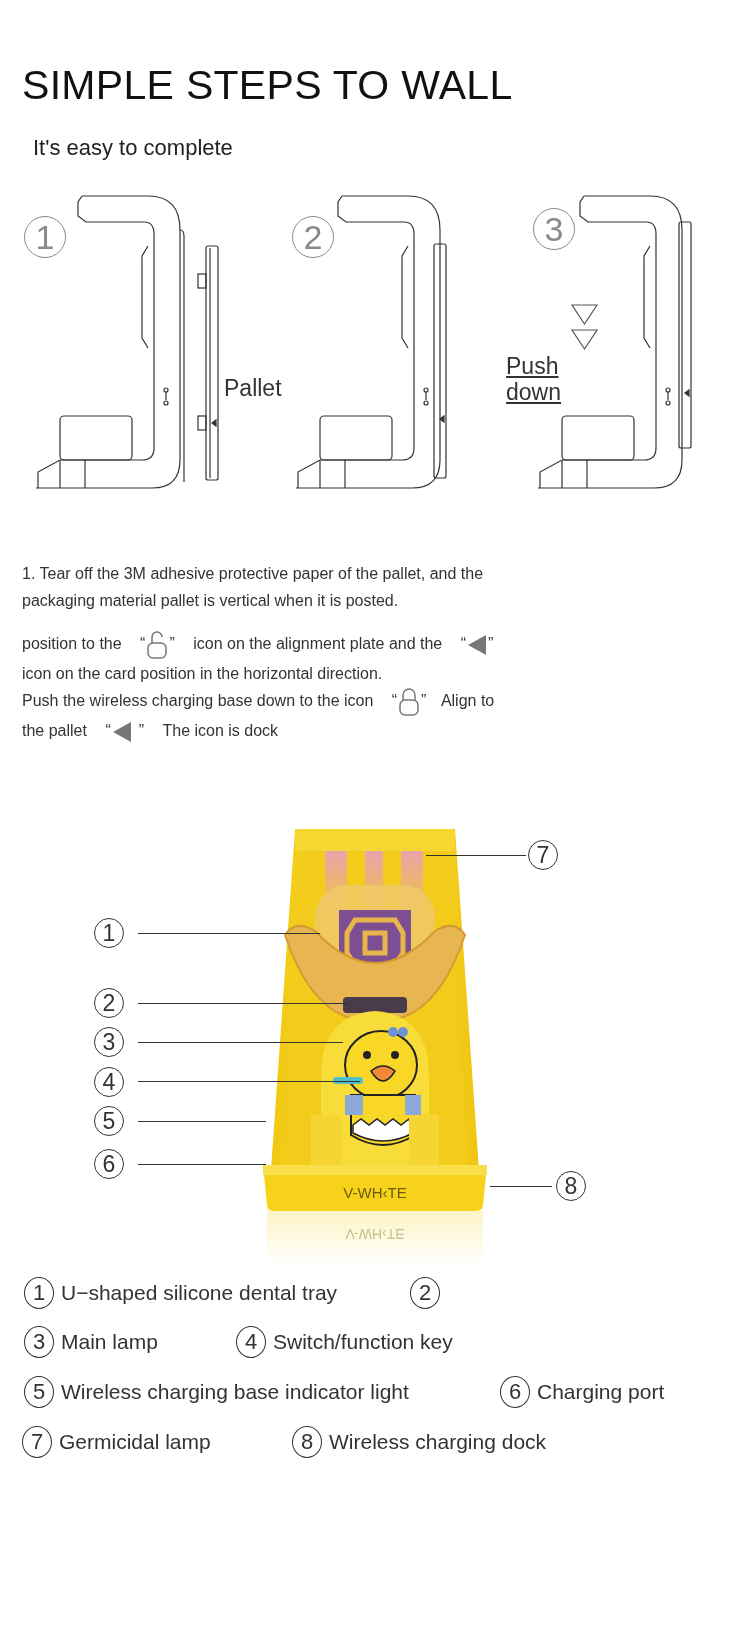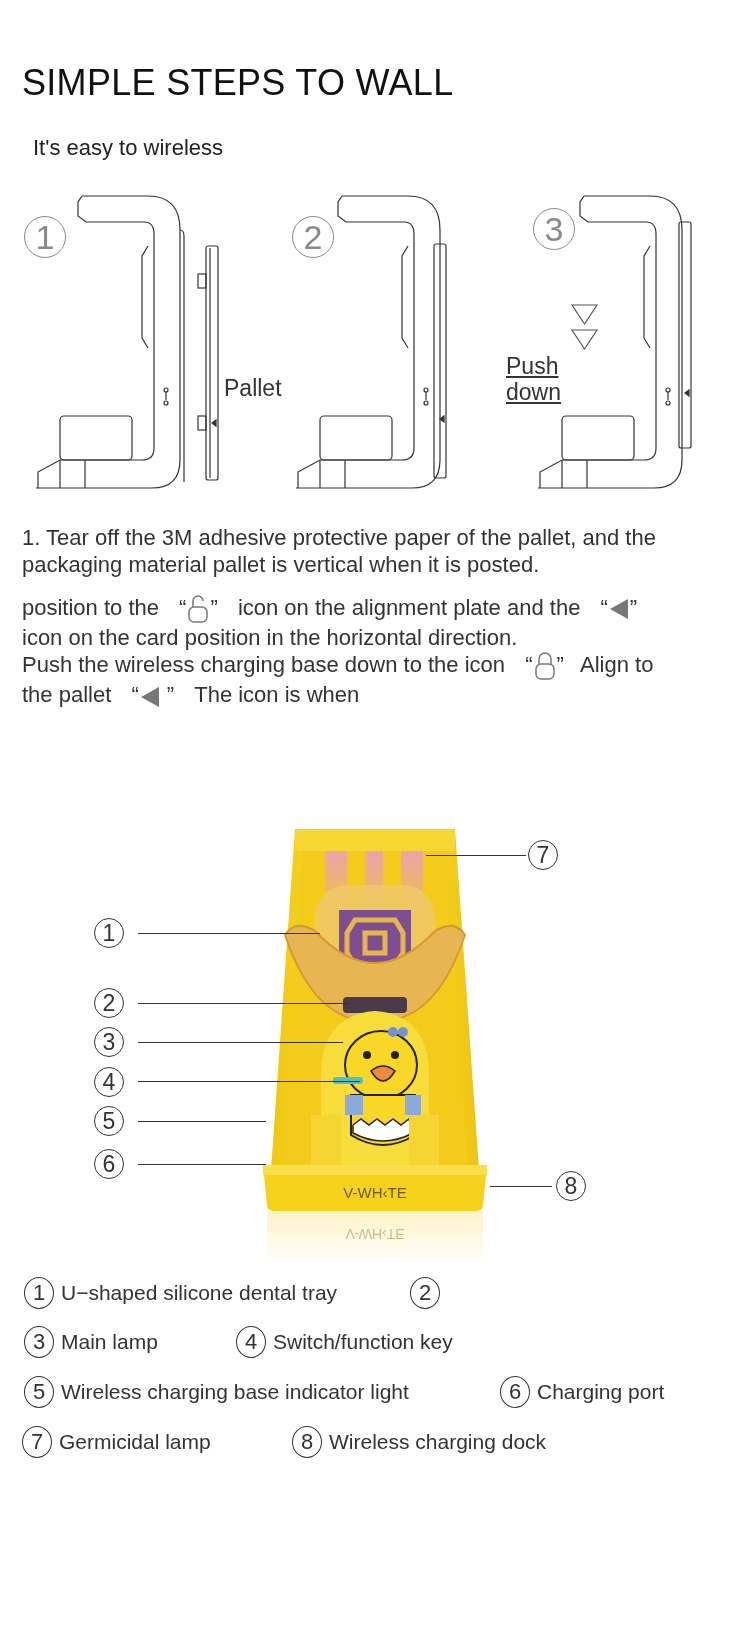--- a/index.html
+++ b/index.html
@@ -1,33 +1,33 @@
 <!DOCTYPE html>
 <html><head>
 <meta charset="utf-8">
 <style>
   html,body{margin:0;padding:0;background:#fff;}
   body{width:750px;height:1645px;position:relative;overflow:hidden;font-family:"Liberation Sans",sans-serif;color:#333;}
   .abs{position:absolute;}
-  .title{left:22px;top:62px;font-size:36px;color:#111;letter-spacing:0.3px;font-weight:normal;}
+  .title{left:22px;top:62px;font-size:41px;color:#111;letter-spacing:0.3px;font-weight:normal;}
   .subtitle{left:33px;top:135px;font-size:22px;color:#222;}
   .step-num{width:42px;height:42px;border:1.5px solid #8a8a8a;border-radius:50%;font-size:34px;color:#8a8a8a;display:flex;align-items:center;justify-content:center;line-height:1;box-sizing:border-box;}
   .diag-label{font-size:23px;color:#333;line-height:26px;}
-  .para{left:22px;font-size:22px;color:#333;line-height:27px;width:710px;}
+  .para{left:22px;font-size:16px;color:#333;line-height:27px;width:710px;margin-top:36px;}
   .glyph{display:inline-block;vertical-align:middle;}
   .callout-num{width:30px;height:30px;border:1.3px solid #333;border-radius:50%;font-size:23px;color:#333;display:flex;align-items:center;justify-content:center;box-sizing:border-box;line-height:1;}
   .callout-line{height:1px;background:#333;}
   .legend-item{display:flex;align-items:center;font-size:21px;color:#333;}
   .legend-item .ln{width:30px;height:32px;border:1.2px solid #333;border-radius:50%;font-size:22px;display:flex;align-items:center;justify-content:center;box-sizing:border-box;margin-right:7px;}
 </style>
 </head>
 <body>
 
 <div class="abs title">SIMPLE STEPS TO WALL</div>
-<div class="abs subtitle">It's easy to wireless</div>
+<div class="abs subtitle">It's easy to complete</div>
 
 <div class="abs" style="left:0;top:190px;width:750px;height:305px;">
 
   <div class="abs step-num" style="left:24px;top:26px;">1</div>
   <svg class="abs" style="left:30px;top:0;" width="220" height="300" viewBox="0 0 220 300" fill="none" stroke="#333" stroke-width="1.2">
     <path d="M52 6 H118 Q150 6 150 40 V270 Q150 298 122 298 H6"></path>
     <path d="M52 6 L48 12 V26 L56 32 H114 Q124 32 124 44 V258 Q124 270 112 270 H30 L8 282 V298"></path>
     <path d="M150 40 Q154 40 154 46 V292"></path>
     <path d="M118 56 L112 66 V148 L118 158"></path>
     <rect x="30" y="226" width="72" height="44" rx="4"></rect>
@@ -109,21 +109,21 @@
         <path d="M6 13 V8 A6 6 0 0 1 18 8 V13"></path>
         <rect x="3" y="13" width="18" height="15" rx="5"></rect>
       </svg><span>”</span>
     <span style="margin-left:10px;">Align to</span>
   </div>
   <div>
     <span>the pallet</span>
     <span style="margin-left:14px;">“</span><svg class="glyph" width="22" height="24" viewBox="0 0 22 24">
         <path d="M20 2 V22 L2 12 Z" fill="#777"></path>
       </svg><span style="margin-left:6px;">”</span>
-    <span style="margin-left:14px;">The icon is when</span>
+    <span style="margin-left:14px;">The icon is dock</span>
   </div>
 </div>
 
 <div class="abs" style="left:255px;top:825px;width:240px;height:440px;">
   <svg width="240" height="440" viewBox="0 0 240 440">
     <defs>
       <linearGradient id="bodyG" x1="0" x2="1">
         <stop offset="0" stop-color="#f0c812"></stop>
           <stop offset="0.5" stop-color="#fbe03a"></stop>
           <stop offset="1" stop-color="#efc510"></stop>

